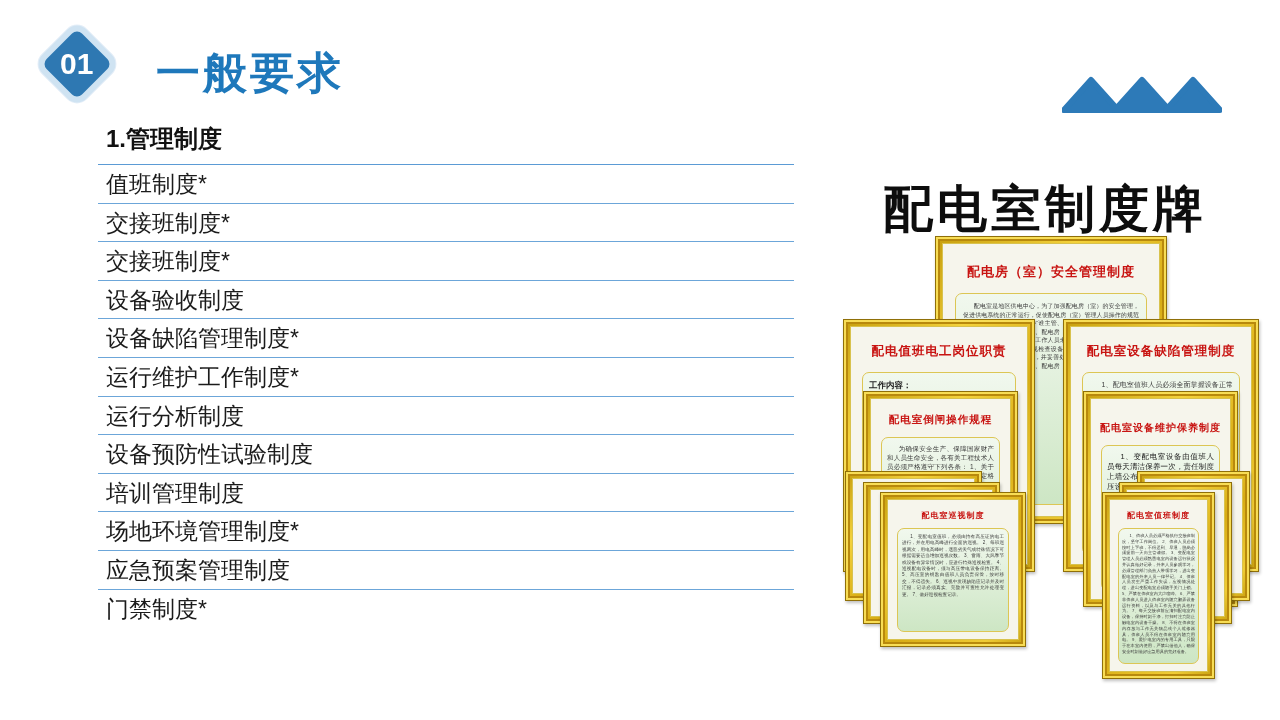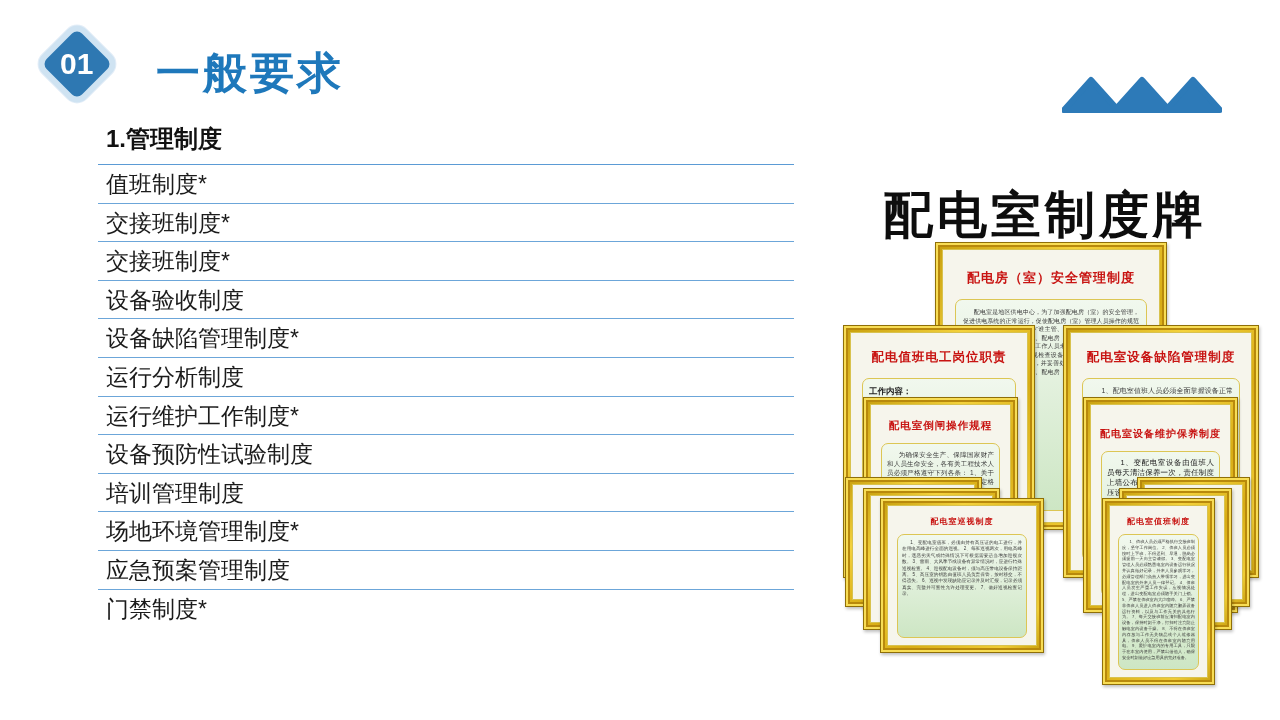--- a/index.html
+++ b/index.html
@@ -19,21 +19,21 @@
 
   
   .list { position:absolute; left:98px; top:121px; width:696px; }
   .list-header { font-size:24px; font-weight:bold; color:#111; padding:2px 0 9px 8px;
                  border-bottom:1.5px solid #5b9bd5; }
   .list-row { height:38.6px; line-height:38.6px; font-size:23px; color:#1b1b1b;
               padding-left:8px; border-bottom:1.5px solid #6ca6d9; }
   .list-row.last { border-bottom:none; }
 
   
-  .photo { position:absolute; left:830px; top:180px; width:440px; height:505px;text-decoration:underline; }
+  .photo { position:absolute; left:830px; top:174px; width:440px; height:505px;text-decoration:underline; }
   .photo-title { position:absolute; left:0; right:10px; top:2px; text-align:center;
                  font-size:50px; font-weight:900; color:#0d0d0d; letter-spacing:4px;
                  font-family:"DejaVu Sans", sans-serif; }
   .board { position:absolute; background:linear-gradient(135deg,#c79e0d,#f4d23c 28%,#d8ac14 55%,#f0cc35 85%,#c79e0d);
            border:1px solid #8f6f08; padding:6px;
            box-shadow: inset 0 0 0 2px #f8dd55, inset 0 0 0 4px #b8890c, 1px 2px 3px rgba(0,0,0,.25); }
   .paper { width:100%; height:100%; background:#f6f5ec; border:1px solid #d8c24e;
            padding:3px 4px; overflow:hidden; display:flex; flex-direction:column; text-align:center; }
   .b-title { color:#c81412; font-weight:bold; letter-spacing:1px; }
   .b-label { text-align:left; font-weight:bold; color:#222; }
@@ -56,22 +56,22 @@
     <polygon points="104,40 131,10 158,40" fill="#2d7ab8" stroke="#2d7ab8" stroke-width="6" stroke-linejoin="round"></polygon>
   </svg>
 
   <div class="list">
     <div class="list-header">1.管理制度</div>
     <div class="list-row">值班制度*</div>
     <div class="list-row">交接班制度*</div>
     <div class="list-row">交接班制度*</div>
     <div class="list-row">设备验收制度</div>
     <div class="list-row">设备缺陷管理制度*</div>
+    <div class="list-row">运行维护工作制度*</div>
     <div class="list-row">运行分析制度</div>
-    <div class="list-row">运行维护工作制度*</div>
     <div class="list-row">设备预防性试验制度</div>
     <div class="list-row">培训管理制度</div>
     <div class="list-row">场地环境管理制度*</div>
     <div class="list-row">应急预案管理制度</div>
     <div class="list-row last">门禁制度*</div>
   </div>
 
   <div class="photo">
     <div class="photo-title">配电室制度牌</div>
 
@@ -128,21 +128,21 @@
       <div class="paper"></div>
     </div>
 
     <div class="board" style="left:307px; top:297px; width:113px; height:130px; z-index:4;">
       <div class="paper"></div>
     </div>
     <div class="board" style="left:289px; top:308px; width:113px; height:142px; z-index:4;">
       <div class="paper"></div>
     </div>
 
-    <div class="board" style="left:50px; top:318px; width:164px; height:155px; z-index:5;">
+    <div class="board" style="left:50px; top:318px; width:146px; height:155px; z-index:5;">
       <div class="paper">
         <div class="b-title" style="font-size:8px; margin-top:7px;">配电室巡视制度</div>
         <div class="b-panel" style="margin:7px 5px 4px; padding:5px 4px;">
           <div class="b-body" style="font-size:4.6px; line-height:6.4px;">1、变配电室值班，必须由持有高压证的电工进行，并在用电高峰进行全面的巡视。 2、每班巡视两次，用电高峰时，遇恶劣天气或特殊情况下可根据需要适当增加巡视次数。 3、雷雨、大风季节或设备有异常情况时，应进行特殊巡视检查。 4、巡视配电设备时，须与高压带电设备保持距离。 5、高压室的钥匙由值班人员负责保管，按时移交，不得遗失。 6、巡视中发现缺陷应记录并及时汇报，记录必须真实、完整并可查性允许处理变更。 7、做好巡视检查记录。</div>
         </div>
       </div>
     </div>
 
     <div class="board" style="left:272px; top:318px; width:113px; height:187px; z-index:5;">
       <div class="paper">

